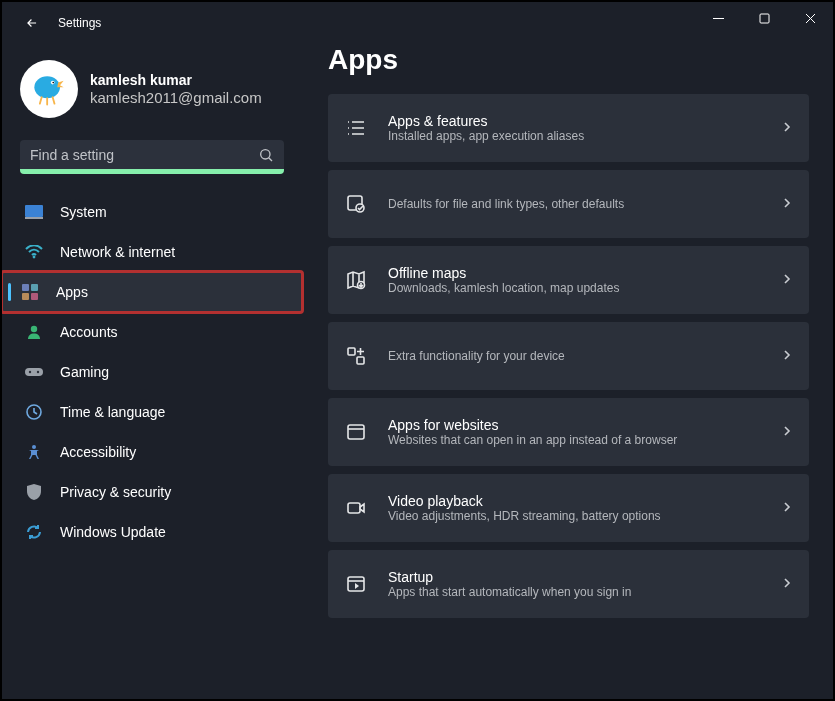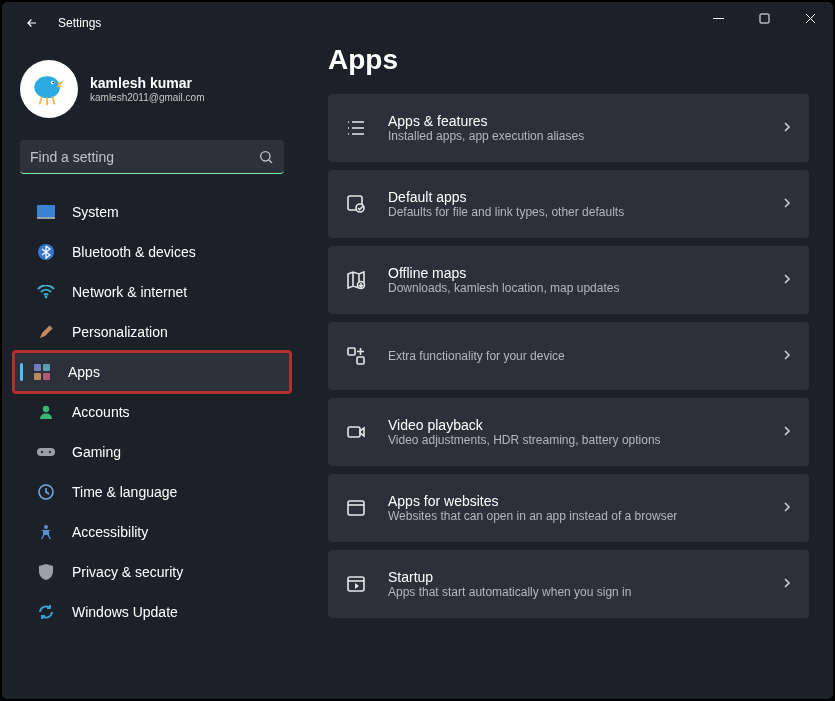--- a/index.html
+++ b/index.html
@@ -1,34 +1,34 @@
 <!DOCTYPE html>
 <html><head>
 <meta charset="utf-8">
 <style>
 *{margin:0;padding:0;box-sizing:border-box;font-family:"Segoe UI",Arial,sans-serif}
 body{background:#000;width:835px;height:701px;overflow:hidden}
-.window{width:831px;height:697px;margin:2px;background:#1c2029;border-radius:5px;display:flex;flex-direction:column;overflow:hidden}
+.window{width:831px;height:697px;margin:2px;background:#1c2029;border-radius:0;display:flex;flex-direction:column;overflow:hidden}
 .titlebar{height:42px;display:flex;align-items:center;padding:0 6px;position:relative}
 .back-btn{width:36px;height:36px;display:flex;align-items:center;justify-content:center;border-radius:4px;color:#fff;cursor:pointer;margin-left:6px}
 .title{color:#fff;font-size:12px;margin-left:8px}
 .winctrls{position:absolute;right:0;top:0;display:flex}
 .winctrl{width:46px;height:32px;display:flex;align-items:center;justify-content:center;color:#fff;cursor:pointer}
 .body{flex:1;display:flex;overflow:hidden}
 .sidebar{width:300px;padding:12px 0 0 0;display:flex;flex-direction:column}
 .profile{display:flex;align-items:center;padding:4px 18px 14px 18px}
 .avatar{width:58px;height:58px;border-radius:50%;background:#fff;display:flex;align-items:center;justify-content:center;margin-right:12px;overflow:hidden}
 .avatar svg{width:44px;height:44px}
 .pname{color:#fff;font-size:14px;font-weight:600}
-.pemail{color:#c7c7c7;font-size:10px;margin-top:1px}
-.search{margin:8px 18px 14px 18px;height:34px;background:#2c313c;border-bottom:1px solid #86efac;border-radius:4px;display:flex;align-items:center;padding:0 10px}
+.pemail{color:#c7c7c7;font-size:15px;margin-top:1px}
+.search{margin:8px 18px 14px 18px;height:34px;background:#2c313c;border-bottom:5px solid #86efac;border-radius:4px;display:flex;align-items:center;padding:0 10px}
 .search input{flex:1;background:transparent;border:none;outline:none;color:#fff;font-size:14px}
 .search input::placeholder{color:#c0c3c8}
 .search-icon{width:16px;height:16px;color:#c0c3c8}
-.nav{display:flex;flex-direction:column;padding:4px 12px;position:relative}
+.nav{display:flex;flex-direction:column;padding:4px 0;position:relative}
 .nav-item{height:40px;display:flex;align-items:center;padding:0 18px;color:#fff;font-size:14px;cursor:pointer;position:relative;border-radius:4px;margin:0 4px}
 .nav-item.selected{background:#2b303a}
 .nav-item.selected::before{content:"";position:absolute;left:0px;top:11px;bottom:11px;width:3px;background:#4cc2ff;border-radius:2px}
 .nav-item.highlighted{outline:3px solid #b33030;outline-offset:-1px;border-radius:2px;margin:0}
 .nav-item.highlighted.selected::before{left:6px}
 .nav-icon{width:20px;height:20px;margin-right:16px;display:flex;align-items:center;justify-content:center}
 .main{flex:1;padding:0 24px 20px 26px;overflow-y:auto}
 .page-title{color:#fff;font-size:28px;font-weight:600;margin:0 0 18px 0}
 .cards{display:flex;flex-direction:column;gap:4px}
 .card{background:#2b303a;border-radius:4px;height:68px;display:flex;align-items:center;padding:0 16px;cursor:pointer;margin-bottom:4px}
@@ -97,44 +97,26 @@
           <span class="nav-icon">
               <svg width="18" height="14" viewBox="0 0 18 14">
                 <rect x="0" y="0" width="18" height="12" rx="1" fill="#3b82d4"></rect>
                 <rect x="0" y="12" width="18" height="2" fill="#9aa0a8"></rect>
               </svg>
             </span>
           <span>System</span>
         </div>
         <div class="nav-item">
           <span class="nav-icon">
-              <svg width="16" height="16" viewBox="0 0 16 16">
-                <circle cx="8" cy="8" r="8" fill="#3578d4"></circle>
-                <path d="M8 2v12l4-3-8-6m0 6l8-6-4-3" fill="none" stroke="#fff" stroke-width="1.2"></path>
-              </svg>
-            </span>
-          <span>Bluetooth &amp; devices</span>
-        </div>
-        <div class="nav-item">
-          <span class="nav-icon">
               <svg width="18" height="14" viewBox="0 0 18 14" fill="none" stroke="#3ab0c9" stroke-width="2">
                 <path d="M1 4c5-5 11-5 16 0M4 7c3-3 7-3 10 0M7 10c1.3-1.3 2.7-1.3 4 0"></path>
                 <circle cx="9" cy="12" r="1.4" fill="#3ab0c9" stroke="none"></circle>
               </svg>
             </span>
           <span>Network &amp; internet</span>
-        </div>
-        <div class="nav-item">
-          <span class="nav-icon">
-              <svg width="16" height="16" viewBox="0 0 16 16">
-                <path d="M2 14l2-5 7-7 3 3-7 7-5 2z" fill="#c98a5a"></path>
-                <path d="M11 2l3 3" stroke="#888" stroke-width="2"></path>
-              </svg>
-            </span>
-          <span>Personalization</span>
         </div>
         <div class="nav-item selected highlighted">
           <span class="nav-icon">
               <svg width="16" height="16" viewBox="0 0 16 16">
                 <rect x="0" y="0" width="7" height="7" rx="1" fill="#6b7fb8"></rect>
                 <rect x="9" y="0" width="7" height="7" rx="1" fill="#5a9fb0"></rect>
                 <rect x="0" y="9" width="7" height="7" rx="1" fill="#b88b5a"></rect>
                 <rect x="9" y="9" width="7" height="7" rx="1" fill="#b05a7a"></rect>
               </svg>
             </span>
@@ -215,21 +197,20 @@
         </div>
         <div class="card">
           <span class="card-icon">
               <svg width="20" height="20" viewBox="0 0 20 20" fill="none" stroke="currentColor" stroke-width="1.6">
                 <rect x="2" y="2" width="14" height="14" rx="2"></rect>
                 <circle cx="14" cy="14" r="4" fill="#2b303a"></circle>
                 <path d="M12 14l1.5 1.5L17 12"></path>
               </svg>
             </span>
           <div class="card-body">
-              <div class="card-title">Default apps</div>
               <div class="card-sub">Defaults for file and link types, other defaults</div>
             </div>
           <span class="chevron"><svg width="12" height="12" viewBox="0 0 12 12" fill="none" stroke="currentColor" stroke-width="1.6">
                 <path d="M4 2l4 4-4 4"></path>
               </svg></span>
         </div>
         <div class="card">
           <span class="card-icon">
               <svg width="20" height="20" viewBox="0 0 20 20" fill="none" stroke="currentColor" stroke-width="1.6">
                 <path d="M2 4l5-2 6 2 5-2v14l-5 2-6-2-5 2z M7 2v14 M13 4v14"></path>
@@ -256,42 +237,42 @@
           <div class="card-body">
               <div class="card-sub">Extra functionality for your device</div>
             </div>
           <span class="chevron"><svg width="12" height="12" viewBox="0 0 12 12" fill="none" stroke="currentColor" stroke-width="1.6">
                 <path d="M4 2l4 4-4 4"></path>
               </svg></span>
         </div>
         <div class="card">
           <span class="card-icon">
               <svg width="20" height="20" viewBox="0 0 20 20" fill="none" stroke="currentColor" stroke-width="1.6">
+                <rect x="2" y="3" width="16" height="14" rx="2"></rect>
+                <path d="M2 7h16"></path>
+              </svg>
+            </span>
+          <div class="card-body">
+              <div class="card-title">Apps for websites</div>
+              <div class="card-sub">Websites that can open in an app instead of a browser</div>
+            </div>
+          <span class="chevron"><svg width="12" height="12" viewBox="0 0 12 12" fill="none" stroke="currentColor" stroke-width="1.6">
+                <path d="M4 2l4 4-4 4"></path>
+              </svg></span>
+        </div>
+        <div class="card">
+          <span class="card-icon">
+              <svg width="20" height="20" viewBox="0 0 20 20" fill="none" stroke="currentColor" stroke-width="1.6">
                 <rect x="2" y="5" width="12" height="10" rx="2"></rect>
                 <path d="M14 9l4-3v8l-4-3z"></path>
               </svg>
             </span>
           <div class="card-body">
               <div class="card-title">Video playback</div>
               <div class="card-sub">Video adjustments, HDR streaming, battery options</div>
-            </div>
-          <span class="chevron"><svg width="12" height="12" viewBox="0 0 12 12" fill="none" stroke="currentColor" stroke-width="1.6">
-                <path d="M4 2l4 4-4 4"></path>
-              </svg></span>
-        </div>
-        <div class="card">
-          <span class="card-icon">
-              <svg width="20" height="20" viewBox="0 0 20 20" fill="none" stroke="currentColor" stroke-width="1.6">
-                <rect x="2" y="3" width="16" height="14" rx="2"></rect>
-                <path d="M2 7h16"></path>
-              </svg>
-            </span>
-          <div class="card-body">
-              <div class="card-title">Apps for websites</div>
-              <div class="card-sub">Websites that can open in an app instead of a browser</div>
             </div>
           <span class="chevron"><svg width="12" height="12" viewBox="0 0 12 12" fill="none" stroke="currentColor" stroke-width="1.6">
                 <path d="M4 2l4 4-4 4"></path>
               </svg></span>
         </div>
         <div class="card">
           <span class="card-icon">
               <svg width="20" height="20" viewBox="0 0 20 20" fill="none" stroke="currentColor" stroke-width="1.6">
                 <rect x="2" y="3" width="16" height="14" rx="2"></rect>
                 <path d="M2 7h16"></path>

